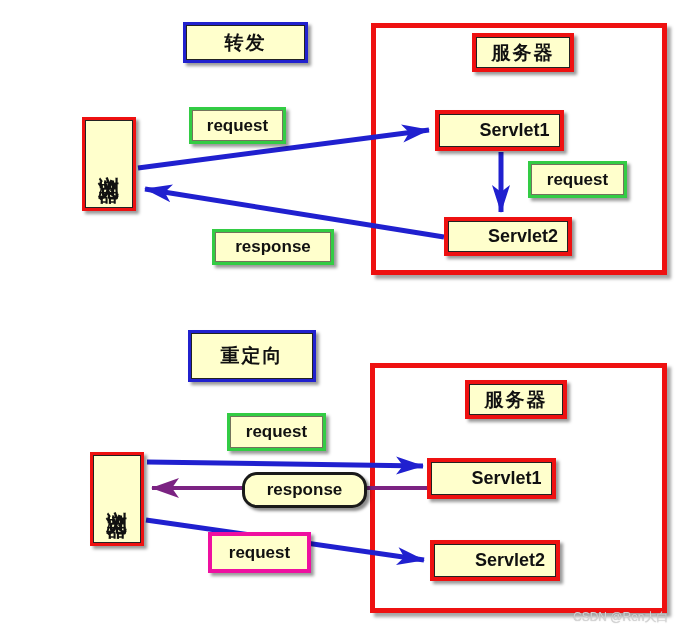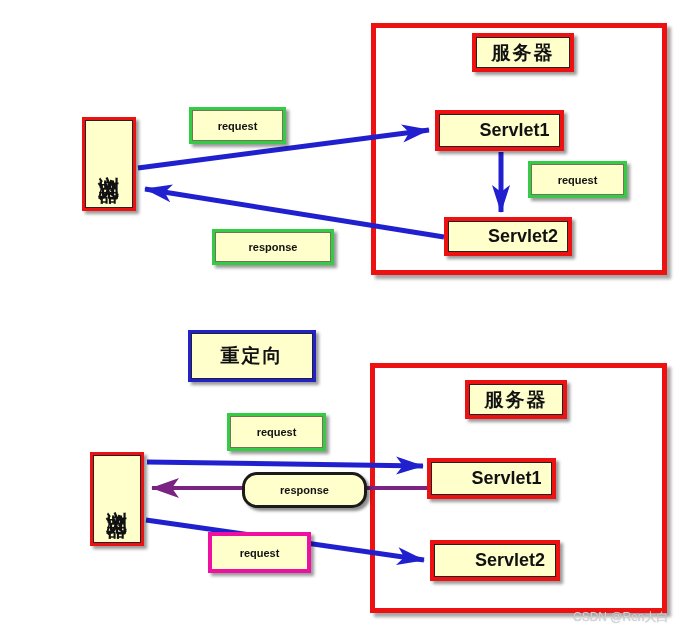--- a/index.html
+++ b/index.html
@@ -19,21 +19,21 @@
   .b-red     { border:3px solid var(--red);     box-shadow: inset 0 0 0 1px #222, 3px 3px 3px rgba(0,0,0,.40); }
   .b-red4    { border:4px solid var(--red);     box-shadow: inset 0 0 0 1px #222, 3px 3px 3px rgba(0,0,0,.40); text-align: right; }
   .b-green   { border:3px solid var(--green);   box-shadow: inset 0 0 0 1px rgba(0,0,0,.55), 3px 3px 3px rgba(0,0,0,.40); }
   .b-magenta { border:4px solid var(--magenta); box-shadow: 3px 3px 3px rgba(0,0,0,.40); }
   .pill      { border:3px solid #1a1a1a; border-radius:15px; box-shadow: 3px 3px 3px rgba(0,0,0,.45); }
   .server-outline {
     position:absolute; box-sizing:border-box; z-index:1;
     border:5px solid var(--red); background:#ffffff;
     box-shadow: 4px 4px 3px rgba(0,0,0,.35);
   }
-  .lbl17 { font-size:11px; }
+  .lbl17 { font-size:17px; }
   .lbl18 { font-size:18px;padding-left:30px; }
   .lbl19 { font-size:19px; letter-spacing:2px; }
   .vtext {
     writing-mode:vertical-rl; text-orientation:upright;
     font-size:21px; letter-spacing:4px; line-height:1;
   }
   #arrows { position:absolute; left:0; top:0; z-index:2; pointer-events:none; }
   .ln { stroke-width:5; fill:none; }
   .watermark {
     position:absolute; z-index:5; font-size:12px;
@@ -61,20 +61,23 @@
 
     <line class="ln" x1="138" y1="168" x2="429" y2="130" style="stroke:var(--arrow-blue)" marker-end="url(#mblue)"></line>
     <line class="ln" x1="444" y1="237" x2="145" y2="189" style="stroke:var(--arrow-blue)" marker-end="url(#mblue)"></line>
     <line class="ln" x1="501" y1="152" x2="501" y2="212" style="stroke:var(--arrow-blue)" marker-end="url(#mblue)"></line>
 
     <line class="ln" x1="147" y1="462" x2="423" y2="466" style="stroke:var(--arrow-blue)" marker-end="url(#mblue)"></line>
     <line class="ln" x1="427" y1="488" x2="152" y2="488" style="stroke:var(--purple); stroke-width:4" marker-end="url(#mpurple)"></line>
     <line class="ln" x1="146" y1="520" x2="424" y2="560" style="stroke:var(--arrow-blue)" marker-end="url(#mblue)"></line>
   </svg>
 
+  <div class="box b-blue lbl19" style="left:183px; top:22px; width:125px; height:41px;">
+    <span>转发</span>
+  </div>
 
   <div class="box b-red4 lbl19" style="left:472px; top:33px; width:102px; height:39px;">
     <span>服务器</span>
   </div>
 
   <div class="box b-red vtext" style="left:82px; top:117px; width:54px; height:94px;">
     <span>浏览器</span>
   </div>
 
   <div class="box b-green lbl17" style="left:189px; top:107px; width:97px; height:37px;">

